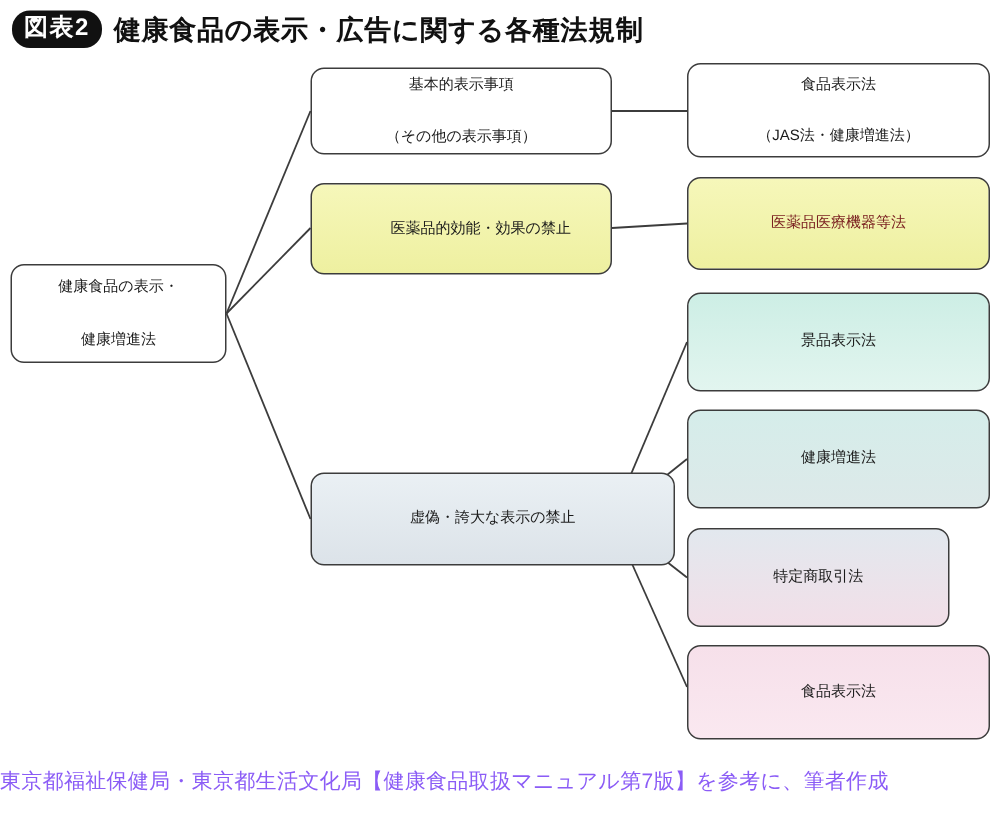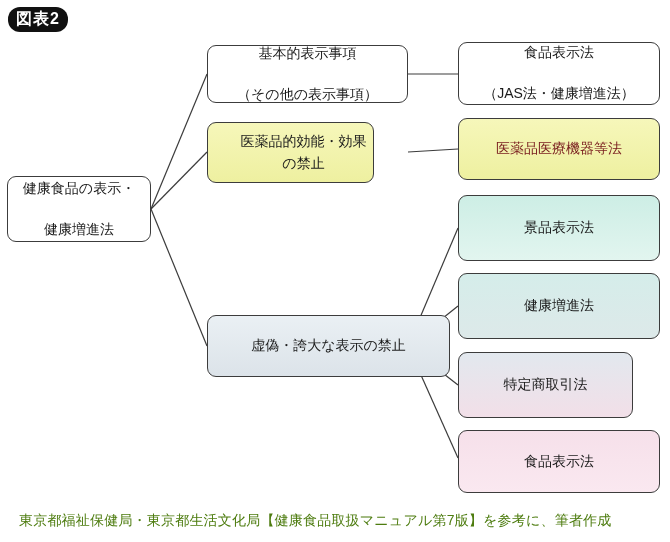--- a/index.html
+++ b/index.html
@@ -53,60 +53,61 @@
   .node {
     position: absolute;
     border: 1.2px solid #3c3c3c;
     border-radius: 9px;
     background: #ffffff;
     display: flex;
     flex-direction: column;
     align-items: center;
     justify-content: center;
     text-align: center;
-    font-size: 14px;
+    font-size: 10px;
     line-height: 1.55;
     color: #1a1a1a;
     padding: 4px 6px;
     gap: 19px;
   }
   .node-root   { left: 7px;   top: 176px; width: 144px; height: 66px; }
   .node-m0     { left: 207px; top: 45px;  width: 201px; height: 58px; }
-  .node-m1     { left: 207px; top: 122px; width: 167px; height: 61px;
+  .node-m1     { left: 207px; top: 122px; width: 201px; height: 61px;
                  background: linear-gradient(180deg, #f6f7ba 0%, #eef0a0 100%); padding-left: 32px; }
   .node-m2     { left: 207px; top: 315px; width: 243px; height: 62px;
                  background: linear-gradient(180deg, #eaf0f4 0%, #dce3e9 100%); }
   .node-r0     { left: 458px; top: 42px;  width: 202px; height: 63px; }
   .node-r1     { left: 458px; top: 118px; width: 202px; height: 62px;
                  background: linear-gradient(180deg, #f6f7ba 0%, #eef0a0 100%);
                  color: #7b2121; }
   .node-r2     { left: 458px; top: 195px; width: 202px; height: 66px;
                  background: linear-gradient(180deg, #cdeee5 0%, #e2f5ef 100%); }
   .node-r3     { left: 458px; top: 273px; width: 202px; height: 66px;
                  background: linear-gradient(180deg, #d5edea 0%, #dde9e9 100%); }
   .node-r4     { left: 458px; top: 352px; width: 175px; height: 66px;
                  background: linear-gradient(180deg, #e2e8ee 0%, #f2dfe8 100%); }
   .node-r5     { left: 458px; top: 430px; width: 202px; height: 63px;
                  background: linear-gradient(180deg, #f6e0ea 0%, #fae8f0 100%); }
   
   .footer-note {
     position: absolute;
-    left: 19px; top: 512px;
+    left: 0; top: 512px;
     font-size: 14px;
-    color: #4d7c0f;
+    color: #8b5cf6;
     letter-spacing: 0.2px;
   }
 </style>
 </head>
 <body>
 
 <div class="canvas">
 
   <div class="title-row">
     <span class="title-badge">図表2</span>
+    <span class="title-text">健康食品の表示・広告に関する各種法規制</span>
   </div>
 
   <svg class="connectors" viewBox="0 0 670 542">
     <line x1="151" y1="209" x2="207" y2="74"></line>
     <line x1="151" y1="209" x2="207" y2="152"></line>
     <line x1="151" y1="209" x2="207" y2="346"></line>
     <line x1="408" y1="74" x2="458" y2="74"></line>
     <line x1="408" y1="152" x2="458" y2="149"></line>
     <line x1="408" y1="346" x2="458" y2="228"></line>
     <line x1="408" y1="346" x2="458" y2="306"></line>

